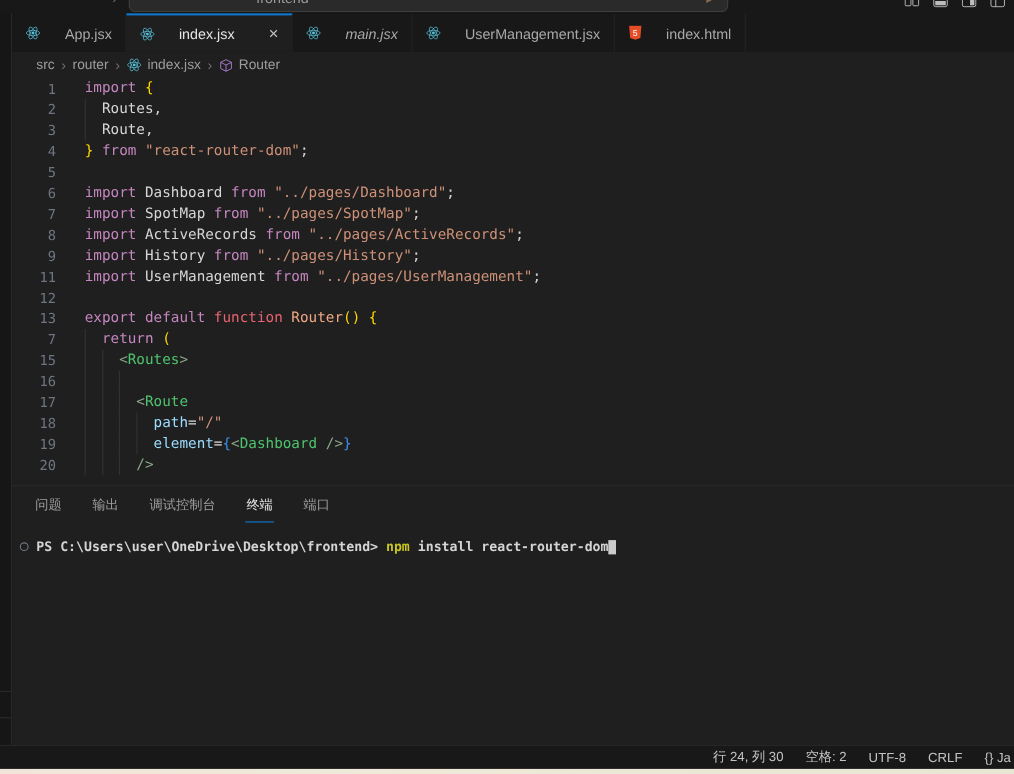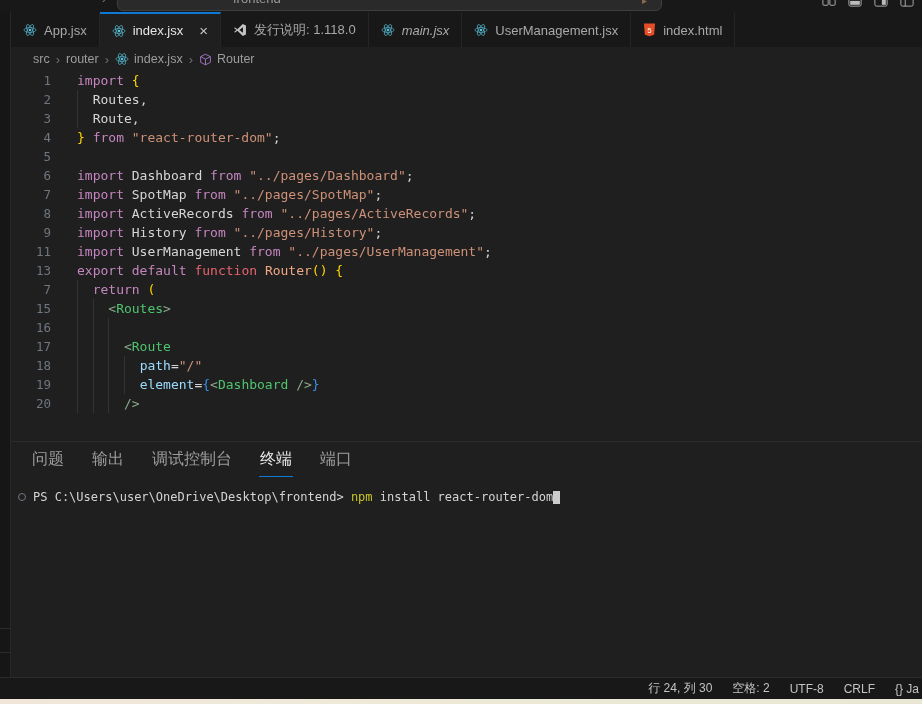--- a/index.html
+++ b/index.html
@@ -11,21 +11,21 @@
   #cmd-center { position:absolute; left:117px; top:-16px; width:545px; height:27px;
     background:#2a2a2a; border:1px solid #3e3e3e; border-radius:6px;
     color:#9a9a9a; font-size:13px; line-height:27px; padding-left:115px; }
   #cmd-right-icon { position:absolute; right:14px; top:2px; color:#8a6a4a; font-size:10px; }
   #nav-fwd { position:absolute; left:102px; top:-8px; color:#7a7a7a; font-size:12px; }
   #win-icons { position:absolute; right:8px; top:-7px; display:flex; gap:12px; }
   #win-icons svg { display:block; }
 
   
   #tabbar { display:flex; height:35px; background:#181818; margin-left:11px; }
-  .tab { display:flex; align-items:center; gap:7px; padding:0 12px; height:35px;
+  .tab { display:flex; align-items:center; gap:22px; padding:0 12px; height:35px;
     background:#181818; border-right:1px solid #252525; color:#a9a9a9; font-size:13px;
     border-top:1px solid transparent; cursor:pointer; white-space:nowrap; }
   .tab.active { background:#1f1f1f; color:#e5e5e5; border-top:2px solid var(--c-accent); }
   .tab .close { margin-left:9px; color:#c5c5c5; font-size:15px; line-height:15px; }
   .tab-label.italic { font-style:italic; }
 
   
   #breadcrumb { display:flex; align-items:center; height:24px; background:#1f1f1f;
     margin-left:11px; padding-left:22px; color:#9d9d9d; font-size:12.5px; gap:4px; }
   #breadcrumb .sep { color:#6e6e6e; font-size:13px; margin:0 2px; }
@@ -48,24 +48,24 @@
 
   
   #leftstrip { position:absolute; left:0; top:12px; width:11px; height:665px;
     background:#161616; border-right:1px solid #282828; z-index:5; }
   #leftstrip .cell { position:absolute; left:0; width:11px; height:24px;
     border-top:1px solid #2b2b2b; }
 
   
   #panel { height:236px; margin-left:11px; background:#1f1f1f; border-top:1px solid #2b2b2b; }
   #panel-tabs { display:flex; align-items:center; height:34px; padding-left:20px; gap:26px; }
-  .ptab { font-size:16px; color:#9d9d9d; padding:8px 1px 6px; border-bottom:1px solid transparent;
+  .ptab { font-size:12px; color:#9d9d9d; padding:8px 1px 6px; border-bottom:1px solid transparent;
     cursor:pointer; white-space:nowrap; }
   .ptab.active { color:#e7e7e7; border-bottom:1px solid var(--c-accent); }
-  #term-line { display:flex; align-items:center; margin:13px 0 0 7px; }
+  #term-line { display:flex; align-items:center; margin:13px 0 0 7px;font-weight:bold; }
   #term-deco { flex:none; width:8px; height:8px; border:1.5px solid #6e7681; border-radius:50%;
     margin-right:7px; }
   #term-text { font-family:"DejaVu Sans Mono","Liberation Mono",monospace; font-size:12px;
     line-height:16px; color:#cccccc; white-space:pre; }
   .tk-cmd { color:var(--c-cmd); }
   #term-cursor { display:inline-block; width:7px; height:13px; background:#cccccc;
     vertical-align:text-bottom; }
 
   
   #statusbar { display:flex; align-items:center; justify-content:flex-end; gap:20px;
@@ -139,28 +139,20 @@
           <circle r="2.1" fill="#58C4DC"></circle>
           <g fill="none" stroke="#58C4DC">
             <ellipse rx="9.5" ry="3.8"></ellipse>
             <ellipse rx="9.5" ry="3.8" transform="rotate(60)"></ellipse>
             <ellipse rx="9.5" ry="3.8" transform="rotate(120)"></ellipse>
           </g>
         </svg>
       </span>
       <span class="tab-label">index.jsx</span>
       <span class="close">×</span>
-    </div>
-    <div class="tab">
-      <span style="display: inline-flex;">
-        <svg width="14" height="14" viewBox="0 0 16 16">
-          <path fill="#c3c3c3" d="M11.2 1.2 5 7.1 2.4 5.1l-1.2.6 2.8 2.3-2.8 2.3 1.2.6L5 8.9l6.2 5.9 3.6-1.7V2.9Zm.2 3.6v6.4L7.2 8Z"></path>
-        </svg>
-      </span>
-      <span class="tab-label">发行说明: 1.118.0</span>
     </div>
     <div class="tab">
       <span style="display: inline-flex;">
         <svg width="14" height="14" viewBox="-11 -11 22 22">
           <circle r="2.1" fill="#58C4DC"></circle>
           <g fill="none" stroke="#58C4DC">
             <ellipse rx="9.5" ry="3.8"></ellipse>
             <ellipse rx="9.5" ry="3.8" transform="rotate(60)"></ellipse>
             <ellipse rx="9.5" ry="3.8" transform="rotate(120)"></ellipse>
           </g>
@@ -261,20 +253,24 @@
     </div>
     <div class="crow">
       <span class="ln">9</span>
       <pre class="cl"><span class="tk-kw">import</span><span class="tk-pl"> </span><span class="tk-id">History</span><span class="tk-pl"> </span><span class="tk-kw">from</span><span class="tk-pl"> </span><span class="tk-str">"../pages/History"</span><span class="tk-pl">;</span></pre>
     </div>
     <div class="crow">
       <span class="ln">11</span>
       <pre class="cl"><span class="tk-kw">import</span><span class="tk-pl"> </span><span class="tk-id">UserManagement</span><span class="tk-pl"> </span><span class="tk-kw">from</span><span class="tk-pl"> </span><span class="tk-str">"../pages/UserManagement"</span><span class="tk-pl">;</span></pre>
     </div>
     <div class="crow">
+      <span class="ln">12</span>
+      <pre class="cl"></pre>
+    </div>
+    <div class="crow">
       <span class="ln">13</span>
       <pre class="cl"><span class="tk-kw">export</span><span class="tk-pl"> </span><span class="tk-kw">default</span><span class="tk-pl"> </span><span class="tk-fn">function</span><span class="tk-pl"> </span><span class="tk-fname">Router</span><span class="tk-gold">()</span><span class="tk-pl"> </span><span class="tk-gold">{</span></pre>
     </div>
     <div class="crow">
       <span class="ln">7</span>
       <pre class="cl"><span class="guide" style="left: calc(0ch);"></span><span class="tk-pl">  </span><span class="tk-kw">return</span><span class="tk-pl"> </span><span class="tk-gold">(</span></pre>
     </div>
     <div class="crow">
       <span class="ln">15</span>
       <pre class="cl"><span class="guide" style="left: calc(0ch);"></span><span class="guide" style="left: calc(2ch);"></span><span class="tk-pl">    </span><span class="tk-ang">&lt;</span><span class="tk-comp">Routes</span><span class="tk-ang">&gt;</span></pre>

